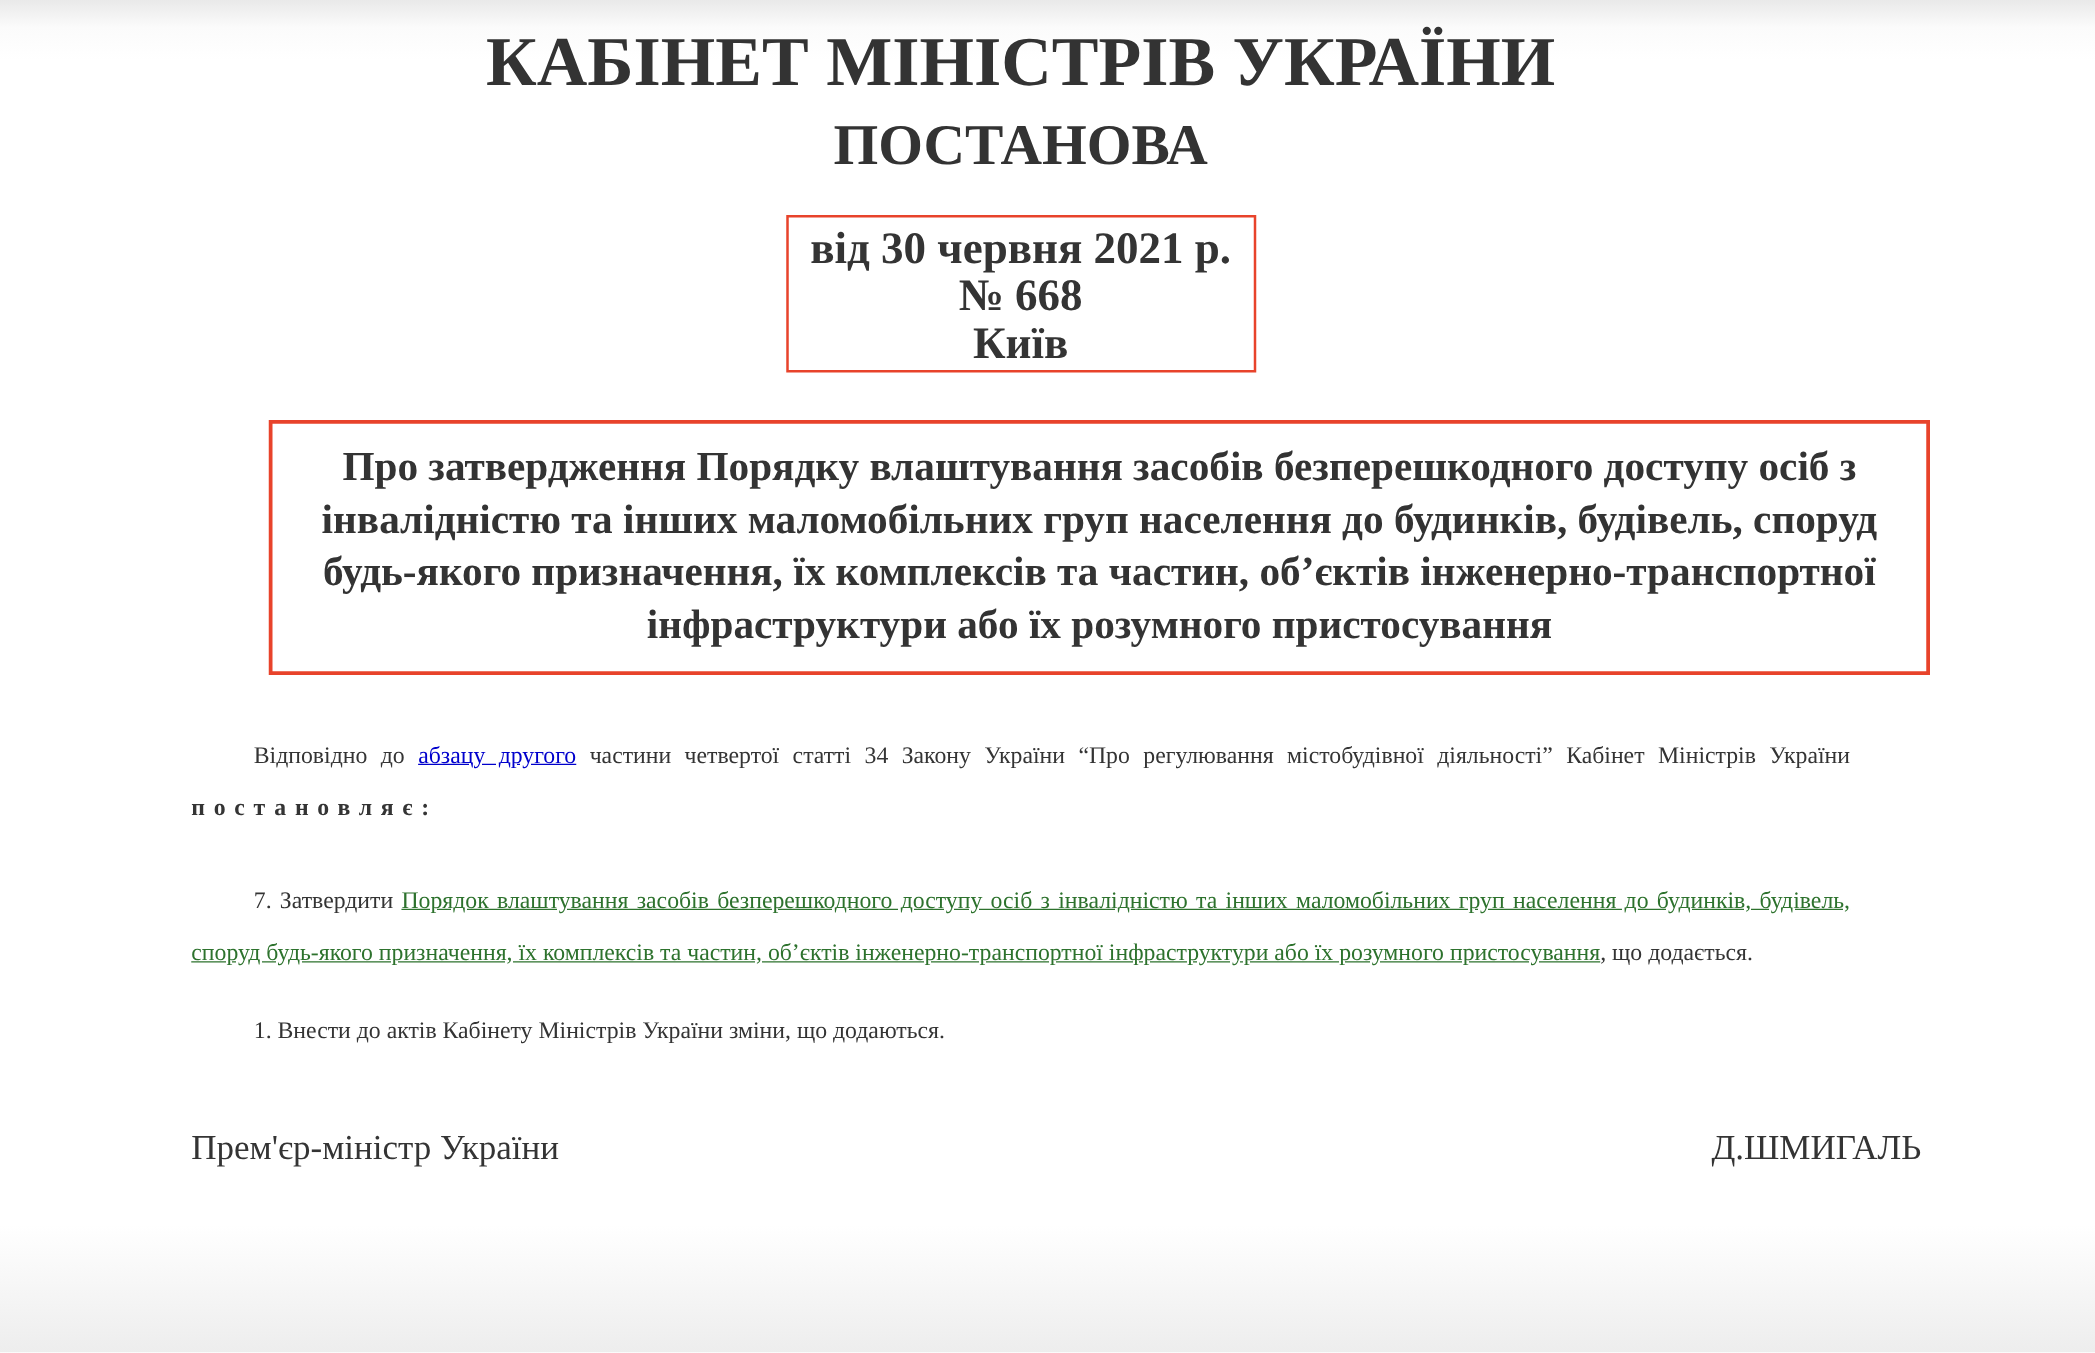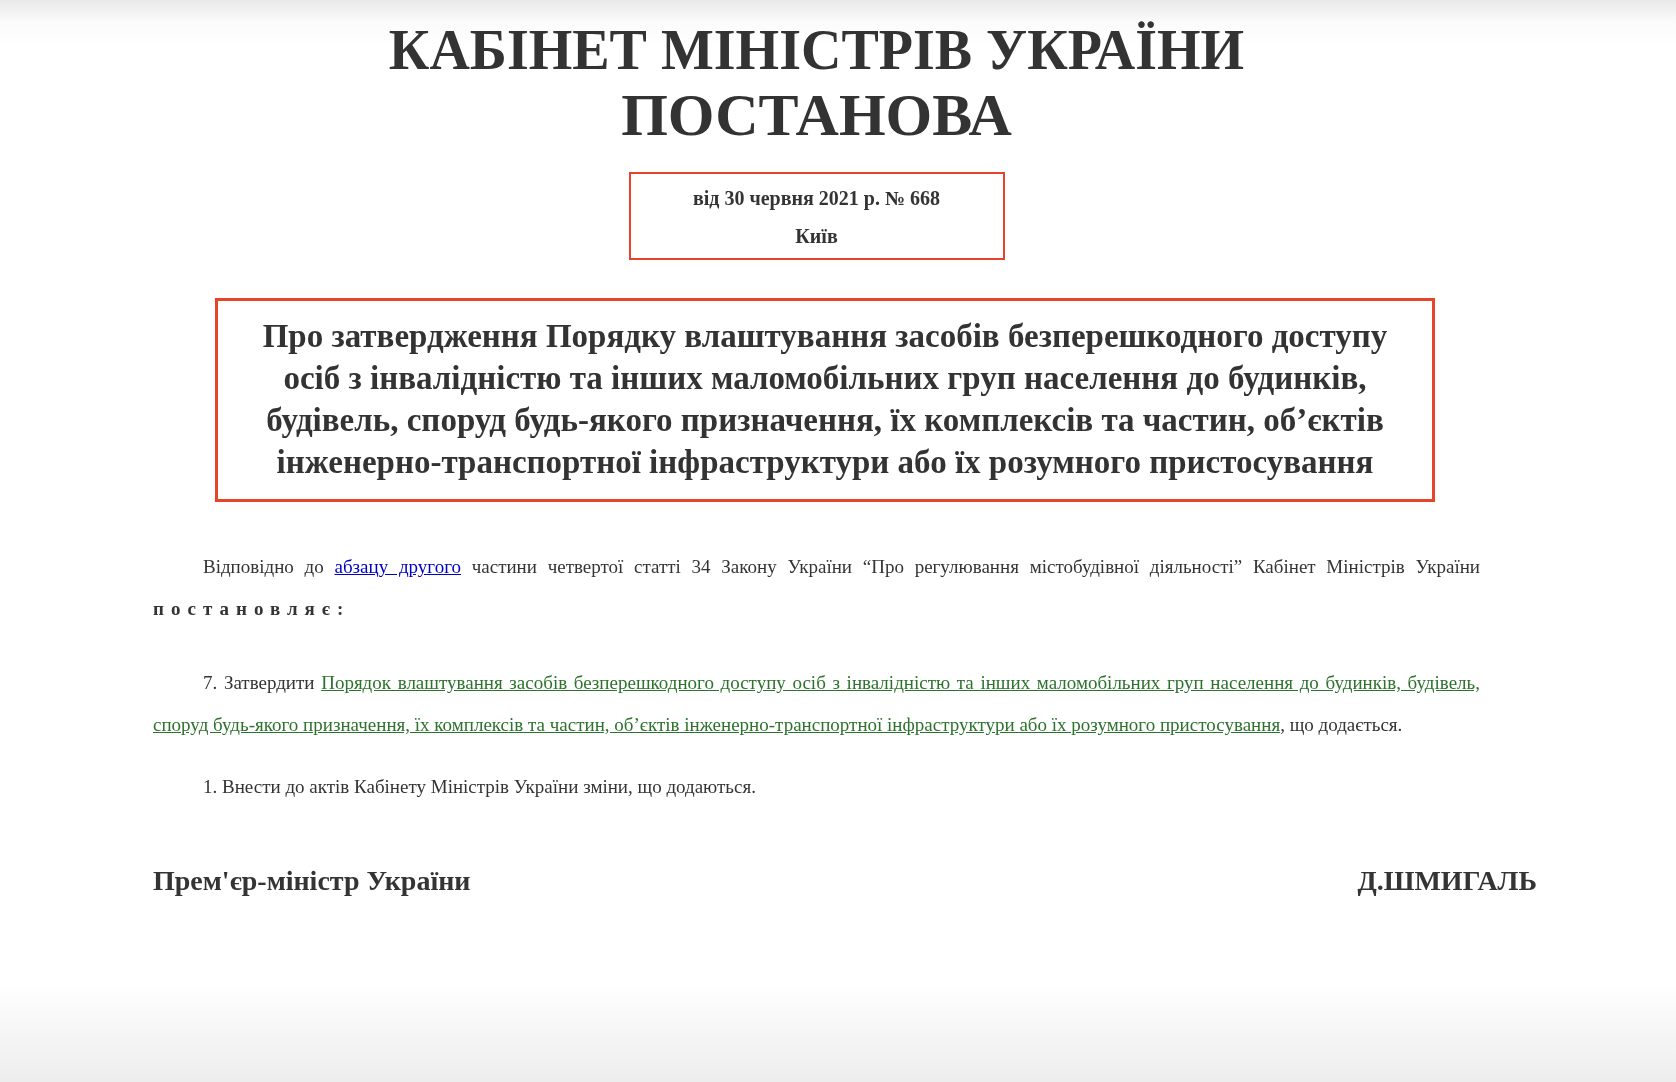--- a/index.html
+++ b/index.html
@@ -21,40 +21,40 @@
     margin: 0;
     padding-top: 24px;
     font-size: 56px;
     line-height: 53px;
     font-weight: bold;
     text-align: center;
     color: #333333;
   }
   .doc-type {
     margin: 12px 0 0 0;
-    font-size: 60px;
+    font-size: 46px;
     line-height: 53px;
     font-weight: bold;
     text-align: center;
     color: #333333;
   }
   .date-box {
     box-sizing: border-box;
     width: 376px;
     margin: 30px auto 0 auto;
     border: 2px solid #e8432b;
     padding: 5px 6px 3px 6px;
     text-align: center;
     font-weight: bold;
-    font-size: 20px;
+    font-size: 36px;
     line-height: 38px;
   }
   .title-box {
     box-sizing: border-box;
-    width: 1220px;
+    width: 1329px;
     margin-left: 62px;
     margin-top: 38px;
     border: 3px solid #e8432b;
     padding: 14px 28px 16px 28px;
     text-align: center;
     font-weight: bold;
     font-size: 33px;
     line-height: 42px;
     color: #333333;
   }
@@ -83,21 +83,21 @@
     letter-spacing: 7px;
   }
   .signature-row {
     display: flex;
     justify-content: space-between;
     align-items: baseline;
     width: 1384px;
     margin-top: 52px;
     font-size: 28px;
     line-height: 42px;
-    font-weight: bold;
+    font-weight: normal;
   }
 </style>
 </head>
 <body>
 
 <div class="page">
   <div class="content">
 
     <h1 class="org-title">КАБІНЕТ МІНІСТРІВ УКРАЇНИ</h1>
 

